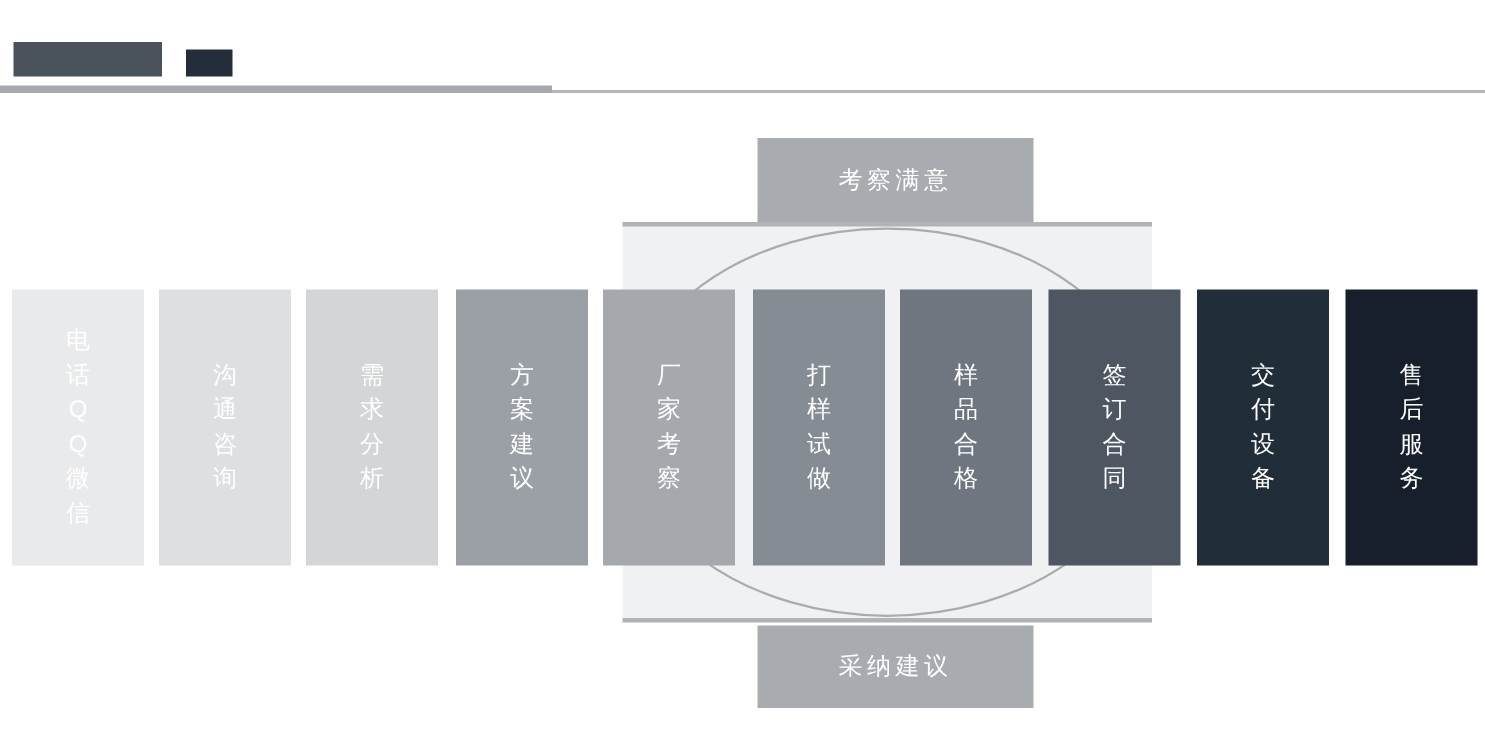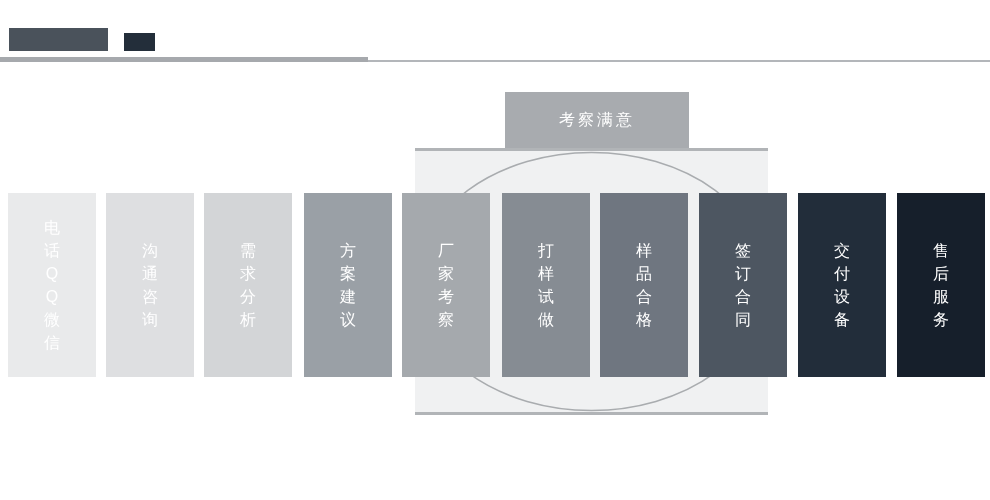--- a/index.html
+++ b/index.html
@@ -105,20 +105,23 @@
   <div class="banner banner-top">
     <span>考察满意</span>
   </div>
 
   <div class="panel">
     <svg viewBox="0 0 353 261">
       <ellipse cx="176.5" cy="130.5" rx="175" ry="129" fill="none" stroke="#a9acaf" stroke-width="1.5"></ellipse>
     </svg>
   </div>
 
+  <div class="banner banner-bottom">
+    <span>采纳建议</span>
+  </div>
 
   <div id="steps">
       <div class="step" style="left: 8px; background: rgb(233, 234, 235);">
         <span class="ch" style="color: rgb(255, 255, 255);">电</span>
         <span class="ch" style="color: rgb(255, 255, 255);">话</span>
         <span class="ch" style="color: rgb(255, 255, 255);">Q</span>
         <span class="ch" style="color: rgb(255, 255, 255);">Q</span>
         <span class="ch" style="color: rgb(255, 255, 255);">微</span>
         <span class="ch" style="color: rgb(255, 255, 255);">信</span>
       </div>

